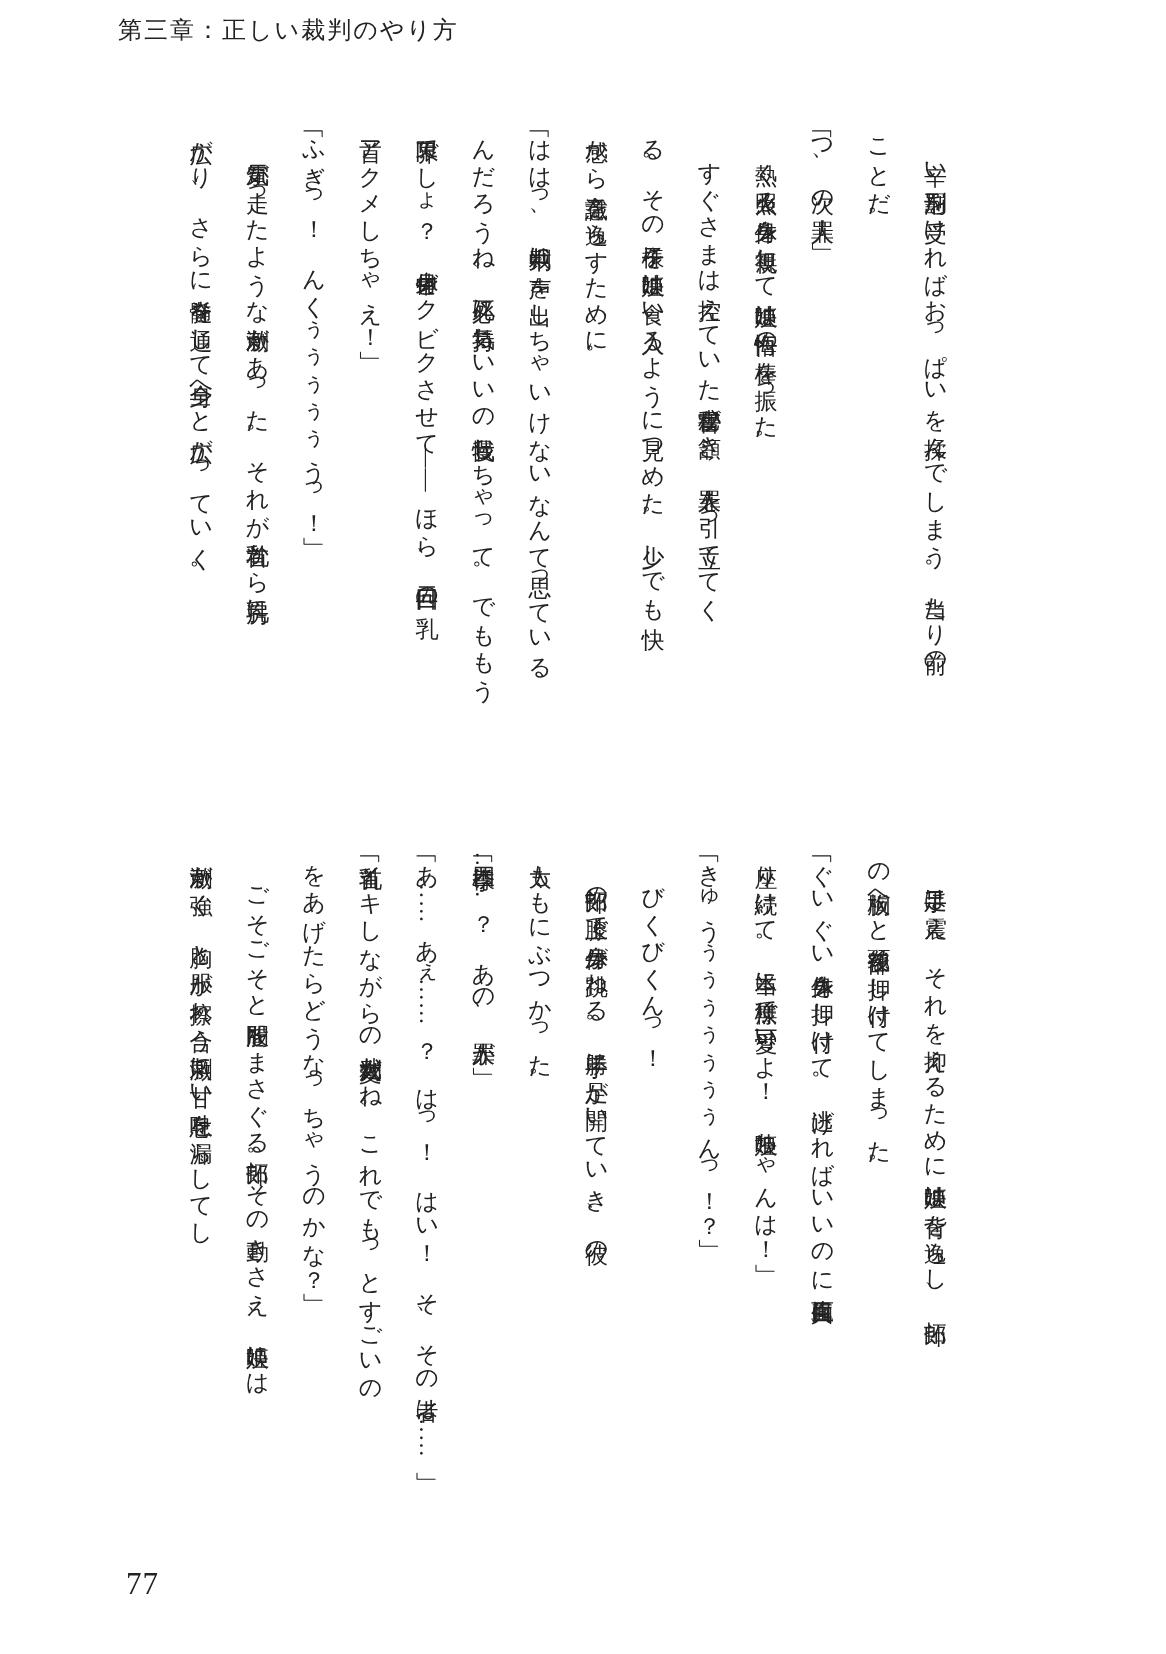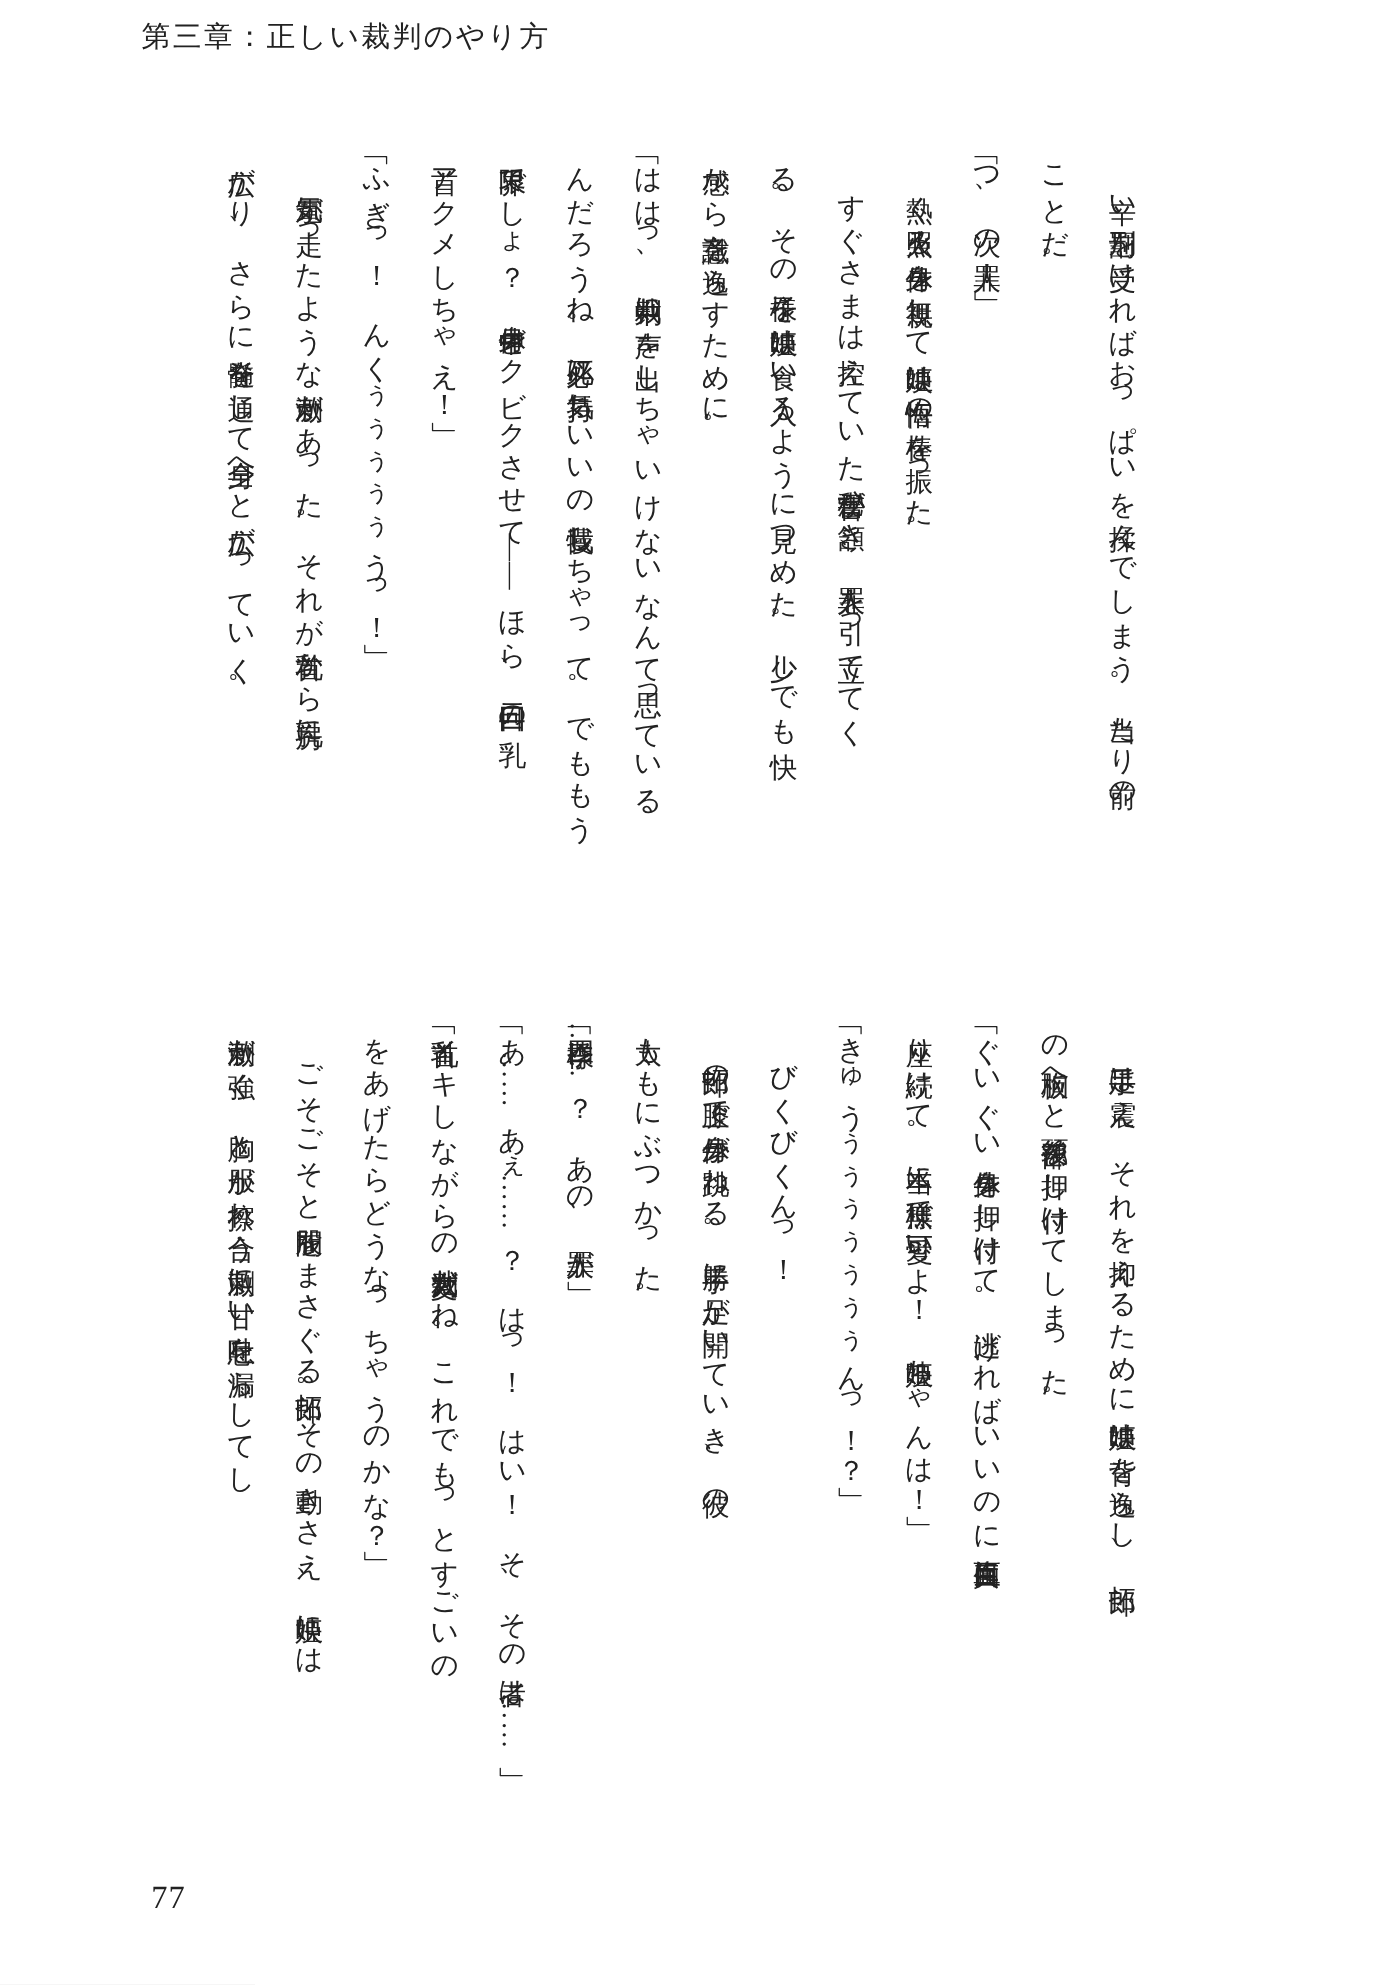--- a/index.html
+++ b/index.html
@@ -40,21 +40,21 @@
     margin: 0;
     padding: 0;
   }
   .vblock p.vline.indent {
     text-indent: 1em;
   }
   .page-number {
     position: absolute;
     left: 126px;
     top: 1566px;
-    font-size: 27px;
+    font-size: 31px;
     letter-spacing: 1px;
   }
 </style>
 </head>
 <body>
 
 <div class="page">
 
   <div class="chapter-header">第三章：正しい裁判のやり方</div>
 

